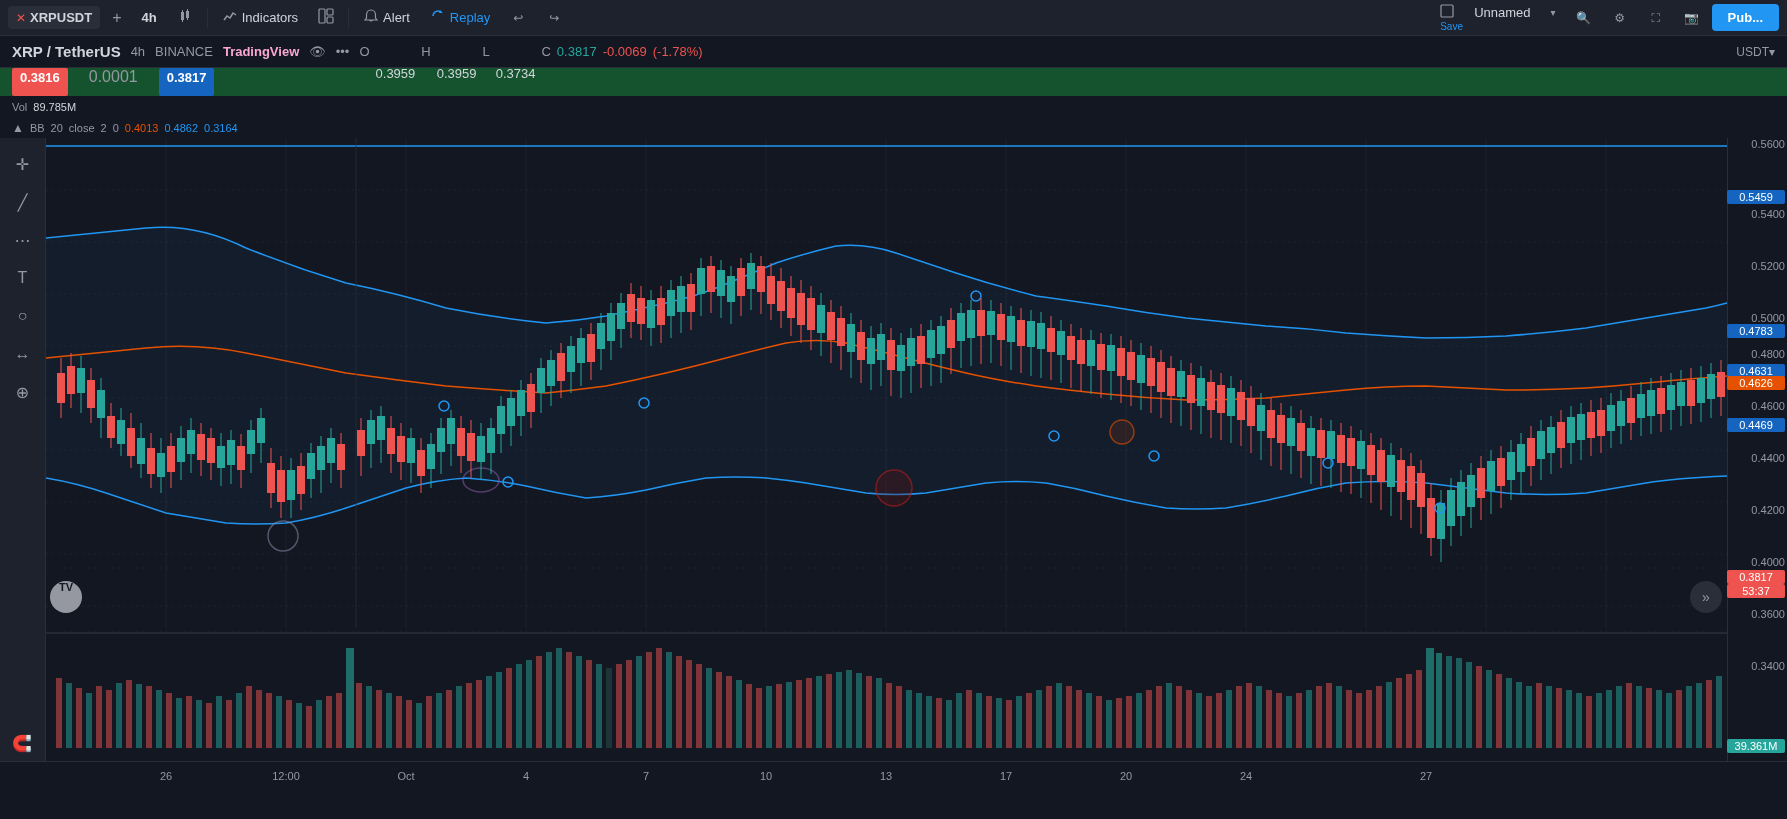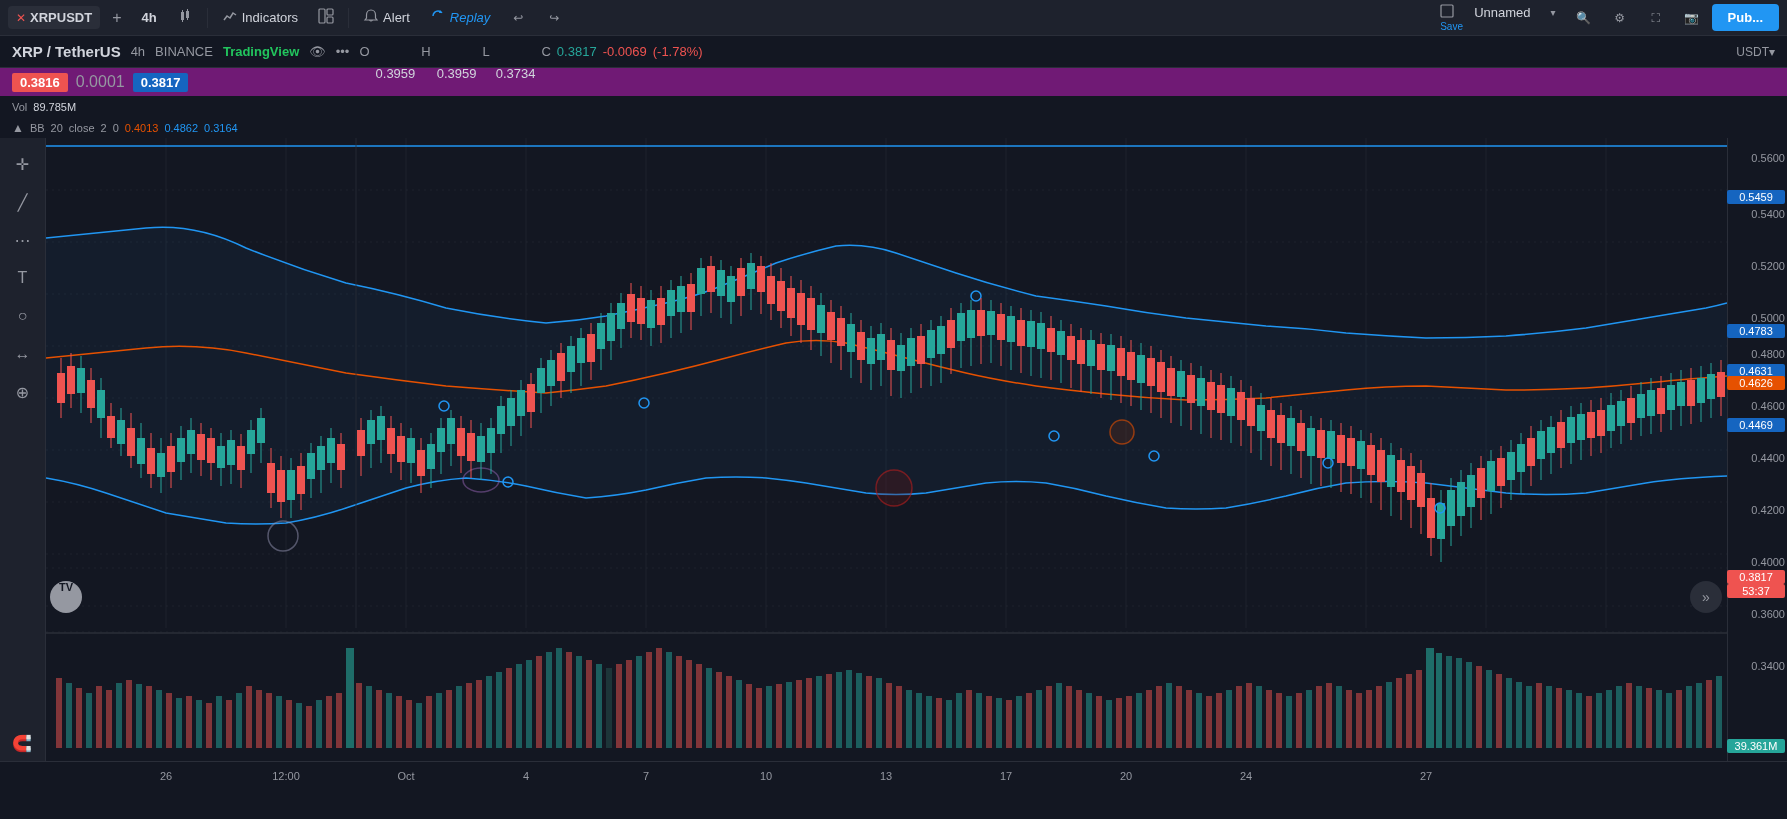--- a/index.html
+++ b/index.html
@@ -77,35 +77,34 @@
       align-items: center;
       height: 32px;
       background: #131722;
       padding: 0 12px;
       gap: 10px;
       border-bottom: 1px solid #2a2e39;
     }
     .pair-name { font-size: 15px; font-weight: 700; color: #d1d4dc; }
     .tf-label { font-size: 13px; color: #9598a1; }
     .exchange-label { font-size: 13px; color: #9598a1; }
-    .tv-label { font-size: 13px; color: #22c55e; font-weight: 600; }
+    .tv-label { font-size: 13px; color: #f9a8d4; font-weight: 600; }
     .ohlc-group { display: flex; align-items: center; gap: 6px; font-size: 13px; }
     .ohlc-o { color: #9598a1; }
     .ohlc-val { color: #d1d4dc; margin-top: 43px; }
     .price-c { color: #26a69a; }
     .change-neg { color: #ef5350; }
 
     
     #price-badges {
       display: flex;
-      align-items: center;
       height: 28px;
-      background: #701a75;
+      background: #14532d;
       padding: 0 12px;
-      gap: 8px;
+      gap: 21px;
     }
     .badge-red {
       background: #ef5350;
       color: #fff;
       padding: 2px 8px;
       border-radius: 2px;
       font-size: 13px;
       font-weight: 600;
     }
     .badge-gray {
@@ -269,21 +268,21 @@
       border-radius: 50%;
       display: flex;
       align-items: flex-start;
       justify-content: center;
       font-size: 11px;
       font-weight: 700;
       color: #131722;
       background: #9598a1;
     }
 
-    .replay-active { color: #2196f3 !important; font-style: italic; }
+    .replay-active { color: #2196f3 !important; }
   </style>
 </head>
 <body>
 
 <div id="toolbar">
 
   <div class="tb-symbol">
     <span style="color:#ef5350;font-size:12px;">✕</span>
     <span style="font-weight:700;font-size:13px;color:#d1d4dc;">XRPUSDT</span>
   </div>
@@ -1054,21 +1053,21 @@
       <rect x="1640" y="548" width="6" height="62" fill="rgba(38,166,154,0.5)"></rect>
       <rect x="1650" y="545" width="6" height="65" fill="rgba(38,166,154,0.5)"></rect>
       <rect x="1660" y="542" width="6" height="68" fill="rgba(239,83,80,0.5)"></rect>
       <rect x="1670" y="538" width="6" height="72" fill="rgba(38,166,154,0.5)"></rect>
 
       <line x1="0" y1="494" x2="1681" y2="494" stroke="#2a2e39" stroke-width="0.5" stroke-dasharray="2,4"></line>
     </svg>
   </div>
 
   <div id="price-axis">
-    <div class="price-label" style="top:14px;text-align:right;">0.5600</div>
+    <div class="price-label" style="top:0;text-align:right;">0.5600</div>
     <div class="price-label" style="top:52px;">
       <div class="price-label-box price-label-blue" style="width:58px;text-align:center;">0.5459</div>
     </div>
     <div class="price-label" style="top:70px;">0.5400</div>
     <div class="price-label" style="top:122px;text-align:center;">0.5200</div>
     <div class="price-label" style="top:174px;">0.5000</div>
     <div class="price-label" style="top:186px;">
       <div class="price-label-box price-label-blue" style="width:58px;text-align:center;">0.4783</div>
     </div>
     <div class="price-label" style="top:210px;">0.4800</div>

